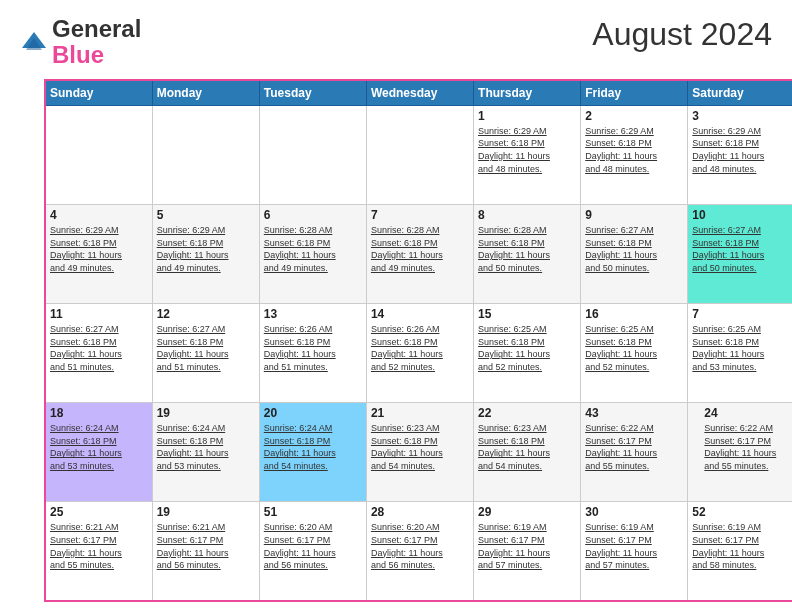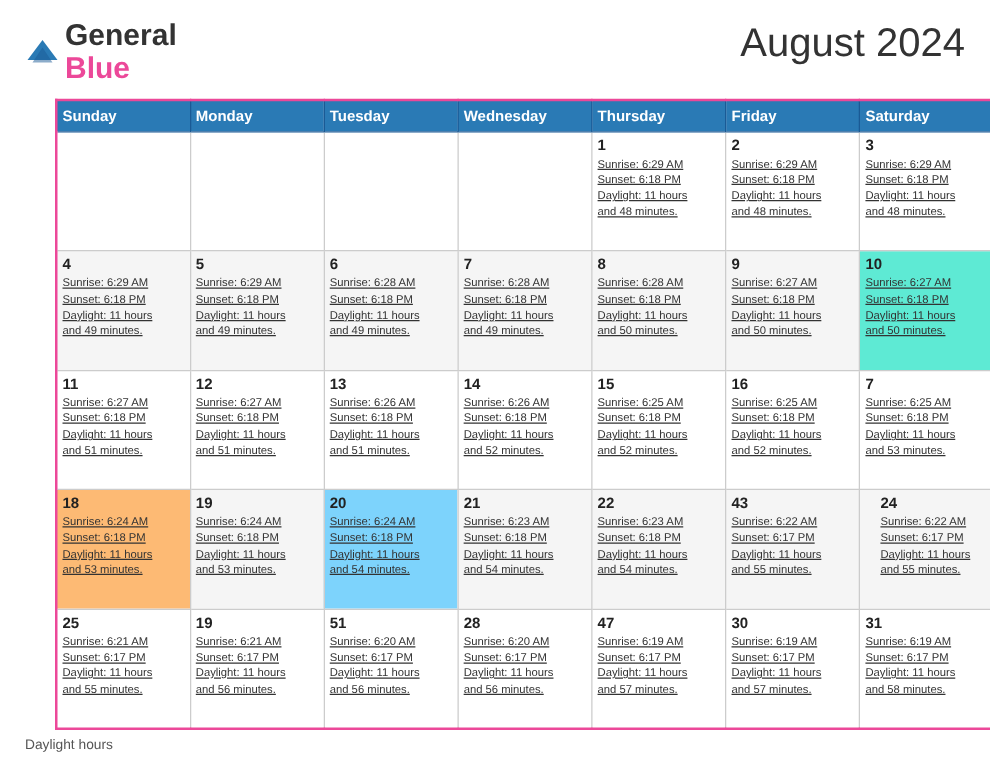--- a/index.html
+++ b/index.html
@@ -258,21 +258,21 @@
           </td>
           <td>
             <span class="day-number">7</span>
             <div class="day-info" style="white-space: pre-line;">Sunrise: 6:25 AM
 Sunset: 6:18 PM
 Daylight: 11 hours
 and 53 minutes.</div>
           </td>
         </tr>
         <tr style="background: rgb(245, 245, 245);">
-          <td style="background: #fdba74;">
+          <td style="background: #c4b5fd;">
             <span class="day-number">18</span>
             <div class="day-info" style="white-space: pre-line;">Sunrise: 6:24 AM
 Sunset: 6:18 PM
 Daylight: 11 hours
 and 53 minutes.</div>
           </td>
           <td style="background: rgb(245, 245, 245);">
             <span class="day-number">19</span>
             <div class="day-info" style="white-space: pre-line;">Sunrise: 6:24 AM
 Sunset: 6:18 PM
@@ -338,40 +338,37 @@
 and 56 minutes.</div>
           </td>
           <td>
             <span class="day-number">28</span>
             <div class="day-info" style="white-space: pre-line;">Sunrise: 6:20 AM
 Sunset: 6:17 PM
 Daylight: 11 hours
 and 56 minutes.</div>
           </td>
           <td>
-            <span class="day-number">47</span>
+            <span class="day-number">29</span>
             <div class="day-info" style="white-space: pre-line;">Sunrise: 6:19 AM
 Sunset: 6:17 PM
 Daylight: 11 hours
 and 57 minutes.</div>
           </td>
           <td>
             <span class="day-number">30</span>
             <div class="day-info" style="white-space: pre-line;">Sunrise: 6:19 AM
 Sunset: 6:17 PM
 Daylight: 11 hours
 and 57 minutes.</div>
           </td>
           <td>
-            <span class="day-number">31</span>
+            <span class="day-number">52</span>
             <div class="day-info" style="white-space: pre-line;">Sunrise: 6:19 AM
 Sunset: 6:17 PM
 Daylight: 11 hours
 and 58 minutes.</div>
           </td>
         </tr>
       </tbody>
   </table>
 
-  <div class="footer">
-    <span>Daylight hours</span>
-  </div>
 </div>
 
 </body></html>

